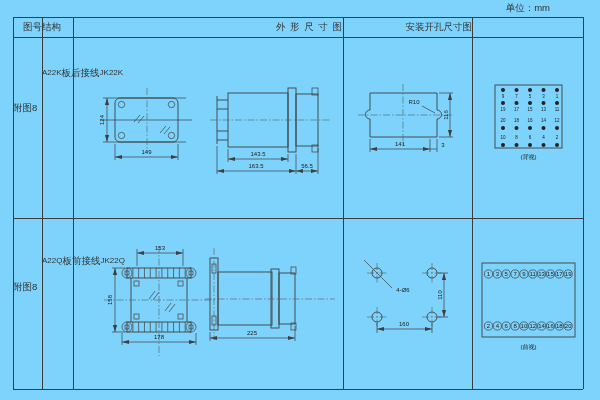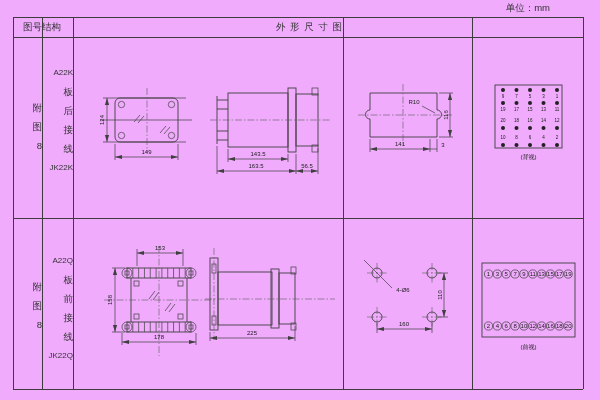--- a/index.html
+++ b/index.html
@@ -1,22 +1,22 @@
 <!DOCTYPE html>
 <html><head>
 <meta charset="utf-8">
 <style>
   html,body{margin:0;padding:0;background:#fff;}
-  .canvas{position:relative;width:600px;height:400px;background:#f0abfc;overflow:hidden;
+  .canvas{position:relative;width:600px;height:400px;background:#7dd3fc;overflow:hidden;
           font-family:"Liberation Sans","DejaVu Sans",sans-serif;color:#333;}
   .hline,.vline{position:absolute;background:#3c3c3c;}
   .hline{height:1px;} .vline{width:1px;}
   .hdr{position:absolute;font-size:9.5px;color:#333;text-align:right;letter-spacing:1px;}
   .unit{position:absolute;font-size:9.5px;color:#333;}
-  .vstack{position:absolute;display:flex;flex-direction:column;align-items:flex-end;}
+  .vstack{position:absolute;display:flex;flex-direction:row;align-items:flex-start;}
   .vstack span{font-size:9.5px;line-height:19px;white-space:nowrap;}
   .vstack span.sm{font-size:8px;letter-spacing:0;}
   svg{position:absolute;left:0;top:0;}
   .thin{stroke:#3f3f3f;stroke-width:0.9;fill:none;}
   .thin2{stroke:#3f3f3f;stroke-width:0.7;fill:none;}
   .cl{stroke:#5a5a5a;stroke-width:0.6;fill:none;stroke-dasharray:7 2 1.5 2;}
   .dim{stroke:#3f3f3f;stroke-width:0.7;fill:none;}
   .fill{fill:#222;stroke:none;}
   text{font-family:"Liberation Sans","DejaVu Sans",sans-serif;font-size:6px;fill:#222;}
   text.tn{font-size:4.5px;}
@@ -36,20 +36,21 @@
   <div class="vline" style="left:13px;top:17px;height:372px;"></div>
   <div class="vline" style="left:42px;top:17px;height:372px;"></div>
   <div class="vline" style="left:73px;top:17px;height:372px;"></div>
   <div class="vline" style="left:343px;top:17px;height:372px;"></div>
   <div class="vline" style="left:472px;top:17px;height:372px;"></div>
   <div class="vline" style="left:583px;top:17px;height:372px;"></div>
 
   <div class="hdr" style="left:13px;top:21px;width:29px;letter-spacing:0;">图号</div>
   <div class="hdr" style="left:30px;top:21px;width:31px;letter-spacing:0;">结构</div>
   <div class="hdr" style="left:73px;top:21px;width:270px;">外 形 尺 寸 图</div>
+  <div class="hdr" style="left:343px;top:21px;width:129px;letter-spacing:0;">安装开孔尺寸图</div>
 
   <div class="vstack" style="left:13px;top:98px;width:29px;">
     <span>附</span>
     <span>图</span>
     <span>8</span>
   </div>
   <div class="vstack" style="left:42px;top:63px;width:31px;">
     <span class="sm">A22K</span>
     <span>板</span>
     <span>后</span>

